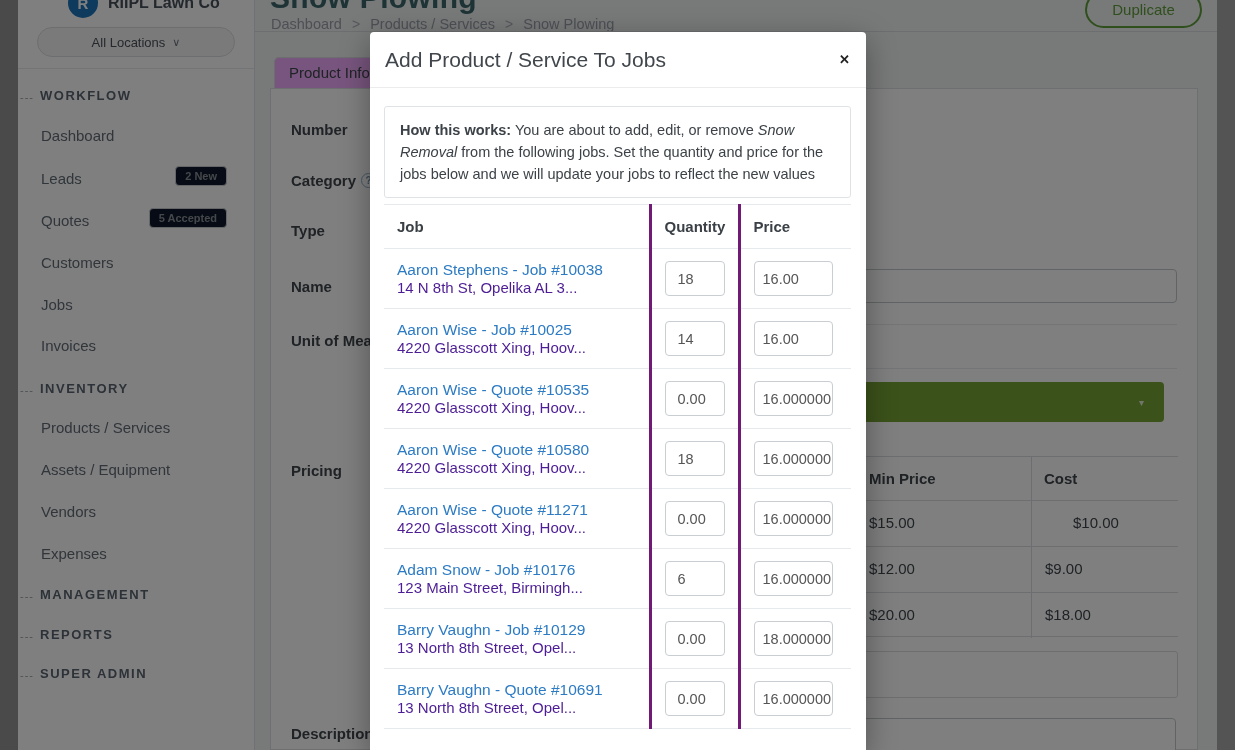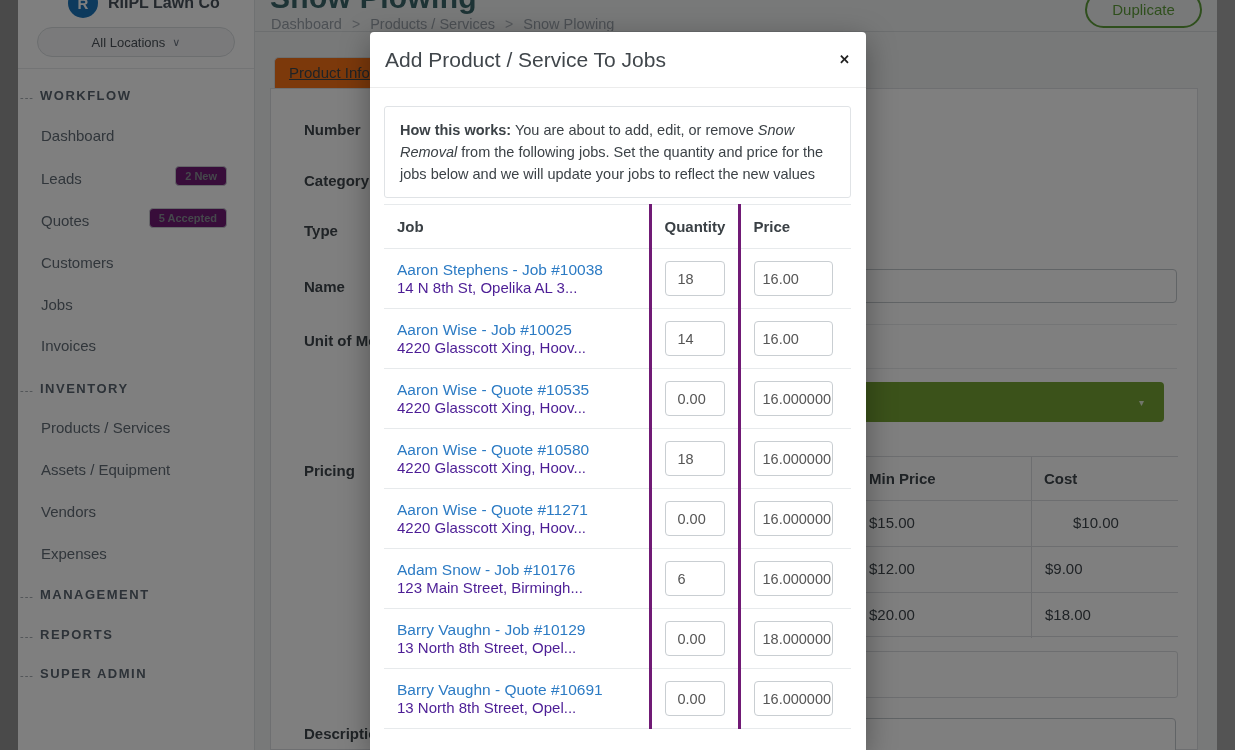--- a/index.html
+++ b/index.html
@@ -14,34 +14,34 @@
   .sidebar { position:absolute; left:18px; top:0; width:237px; height:750px; background:#fff; border-right:1px solid #dfe2e5; }
   .logo-row { position:absolute; left:50px; top:-12px; display:flex; align-items:center; gap:10px; }
   .logo-circle { width:30px; height:30px; border-radius:50%; background:#1b75bb; color:#fff; font-weight:bold; font-size:15px; display:flex; align-items:center; justify-content:center; }
   .company-name { font-size:16px; font-weight:700; color:#47505a; white-space:nowrap; }
   .loc-pill { position:absolute; left:19px; top:27px; width:198px; height:30px; border:1px solid #d8dcdf; background:#f4f5f6; border-radius:16px; display:flex; align-items:center; justify-content:center; gap:7px; font-size:13px; color:#4a5158; cursor:pointer; } 
   .caret-sm { font-size:11px; color:#6b7380; }
   .side-divider { position:absolute; left:0; top:68px; width:100%; border-top:1px solid #e6e8ea; }
   .sec-head { position:absolute; left:22px; font-size:13px; font-weight:700; letter-spacing:1.5px; color:#5a6570; white-space:nowrap; }
   .dashes { position:absolute; left:-20px; top:3px; font-size:11px; letter-spacing:1px; color:#9aa2a8; font-weight:400; }
   .nav-item { position:absolute; left:23px; font-size:15px; color:#626c76; white-space:nowrap; cursor:pointer; }
-  .badge { position:absolute; right:27px; padding:3px 9px; border:1px solid #c8cdd1; border-radius:4px; background:#701a75; font-size:11px; font-weight:700; color:#8a9197; white-space:nowrap; }
+  .badge { position:absolute; right:27px; padding:3px 9px; border:1px solid #c8cdd1; border-radius:4px; background:#0f172a; font-size:11px; font-weight:700; color:#8a9197; white-space:nowrap; }
 
   
   .page-title { position:absolute; left:270px; top:-19px; font-size:30px; line-height:34px; font-weight:700; color:#3a666a; letter-spacing:.3px; }
   .breadcrumb { position:absolute; left:271px; top:16px; font-size:14.5px; color:#99a1a9; display:flex; gap:10px; align-items:center; }
   .crumb { white-space:nowrap; }
   .crumb-sep { color:#aab0b6; font-size:14px; }
   .header-line { position:absolute; left:255px; top:31px; width:962px; border-top:1px solid #d9dcde; }
   .dup-btn { position:absolute; left:1085px; top:-9px; width:117px; height:37px; border:2px solid #5f9e3a; border-radius:19px; color:#5f9e3a; font-size:15px; background:transparent; display:flex; align-items:center; justify-content:center; cursor:pointer; }
 
   
-  .tab { position:absolute; left:274px; top:57px; width:104px; height:32px; background:#f97316; border:1px solid #d9dcdf; border-bottom:none; border-radius:5px 5px 0 0; font-size:15px; color:#3f464c; line-height:30px; padding-left:14px; overflow:hidden; white-space:nowrap; cursor:pointer;text-decoration:underline; }
+  .tab { position:absolute; left:274px; top:57px; width:104px; height:32px; background:#f0abfc; border:1px solid #d9dcdf; border-bottom:none; border-radius:5px 5px 0 0; font-size:15px; color:#3f464c; line-height:30px; padding-left:14px; overflow:hidden; white-space:nowrap; cursor:pointer; }
   .card { position:absolute; left:270px; top:88px; width:928px; height:662px; background:#fff; border:1px solid #dcdfe2; }
-  .f-label { position:absolute; left:33px; font-size:15px; font-weight:600; color:#3f464c; white-space:nowrap; display:flex; align-items:center; gap:5px; }
+  .f-label { position:absolute; left:20px; font-size:15px; font-weight:600; color:#3f464c; white-space:nowrap; display:flex; align-items:center; gap:5px; }
   .help-circ { width:15px; height:15px; border-radius:50%; border:1px solid #8fb0c9; color:#6f93ad; font-size:10px; font-weight:700; display:inline-flex; align-items:center; justify-content:center; }
   .name-input { position:absolute; left:290px; top:180px; width:616px; height:34px; border:1px solid #c3c8cc; border-radius:4px; background:#fff; }
   .sep-a { position:absolute; left:290px; top:235px; width:616px; border-top:1px solid #e8eaec; }
   .sep-b { position:absolute; left:290px; top:279px; width:616px; border-top:1px solid #e8eaec; }
   .green-btn { position:absolute; left:290px; top:293px; width:603px; height:40px; background:#76a534; border:none; border-radius:4px; cursor:pointer; }
   .green-caret { position:absolute; right:20px; top:15px; font-size:10px; color:rgba(255,255,255,.8); }
 
   .bg-table { position:absolute; left:290px; top:367px; width:617px; height:181px; border-top:1px solid #dadde0; border-bottom:1px solid #dadde0; }
   .bg-vline { position:absolute; left:470px; top:0; height:181px; border-left:1px solid #dadde0; }
   .bg-hline { position:absolute; left:0; width:617px; border-top:1px solid #dadde0; }

